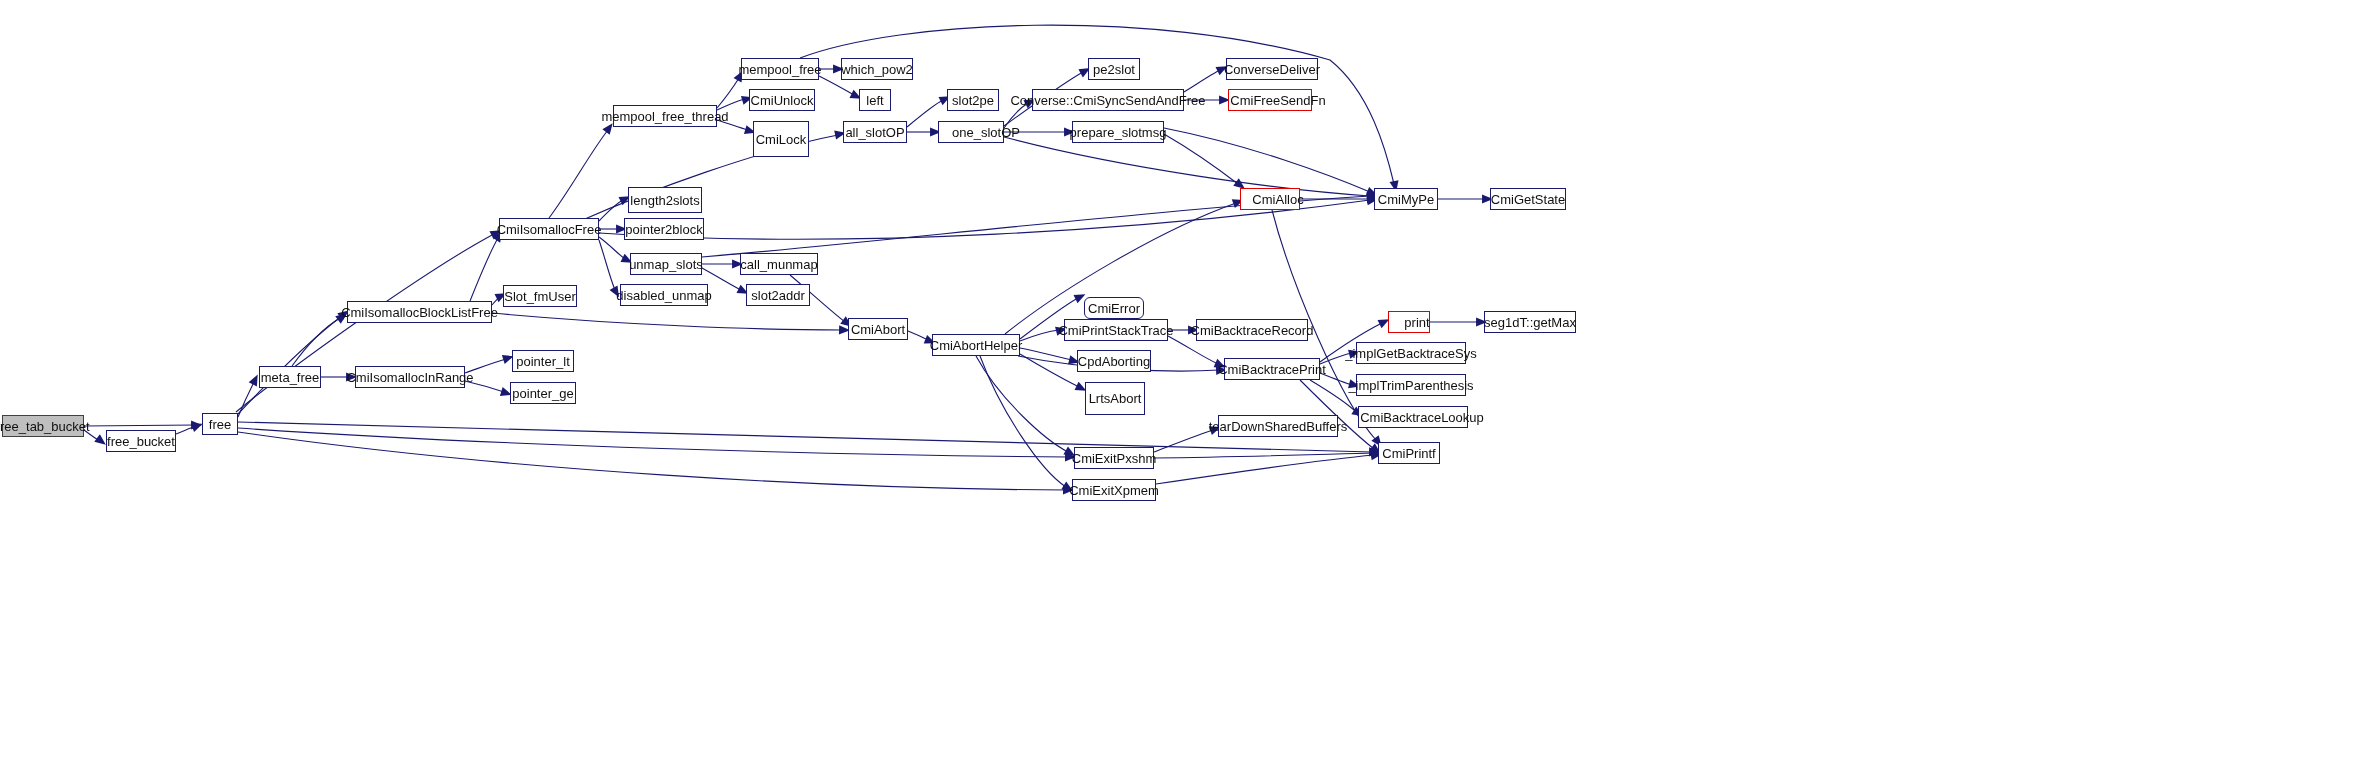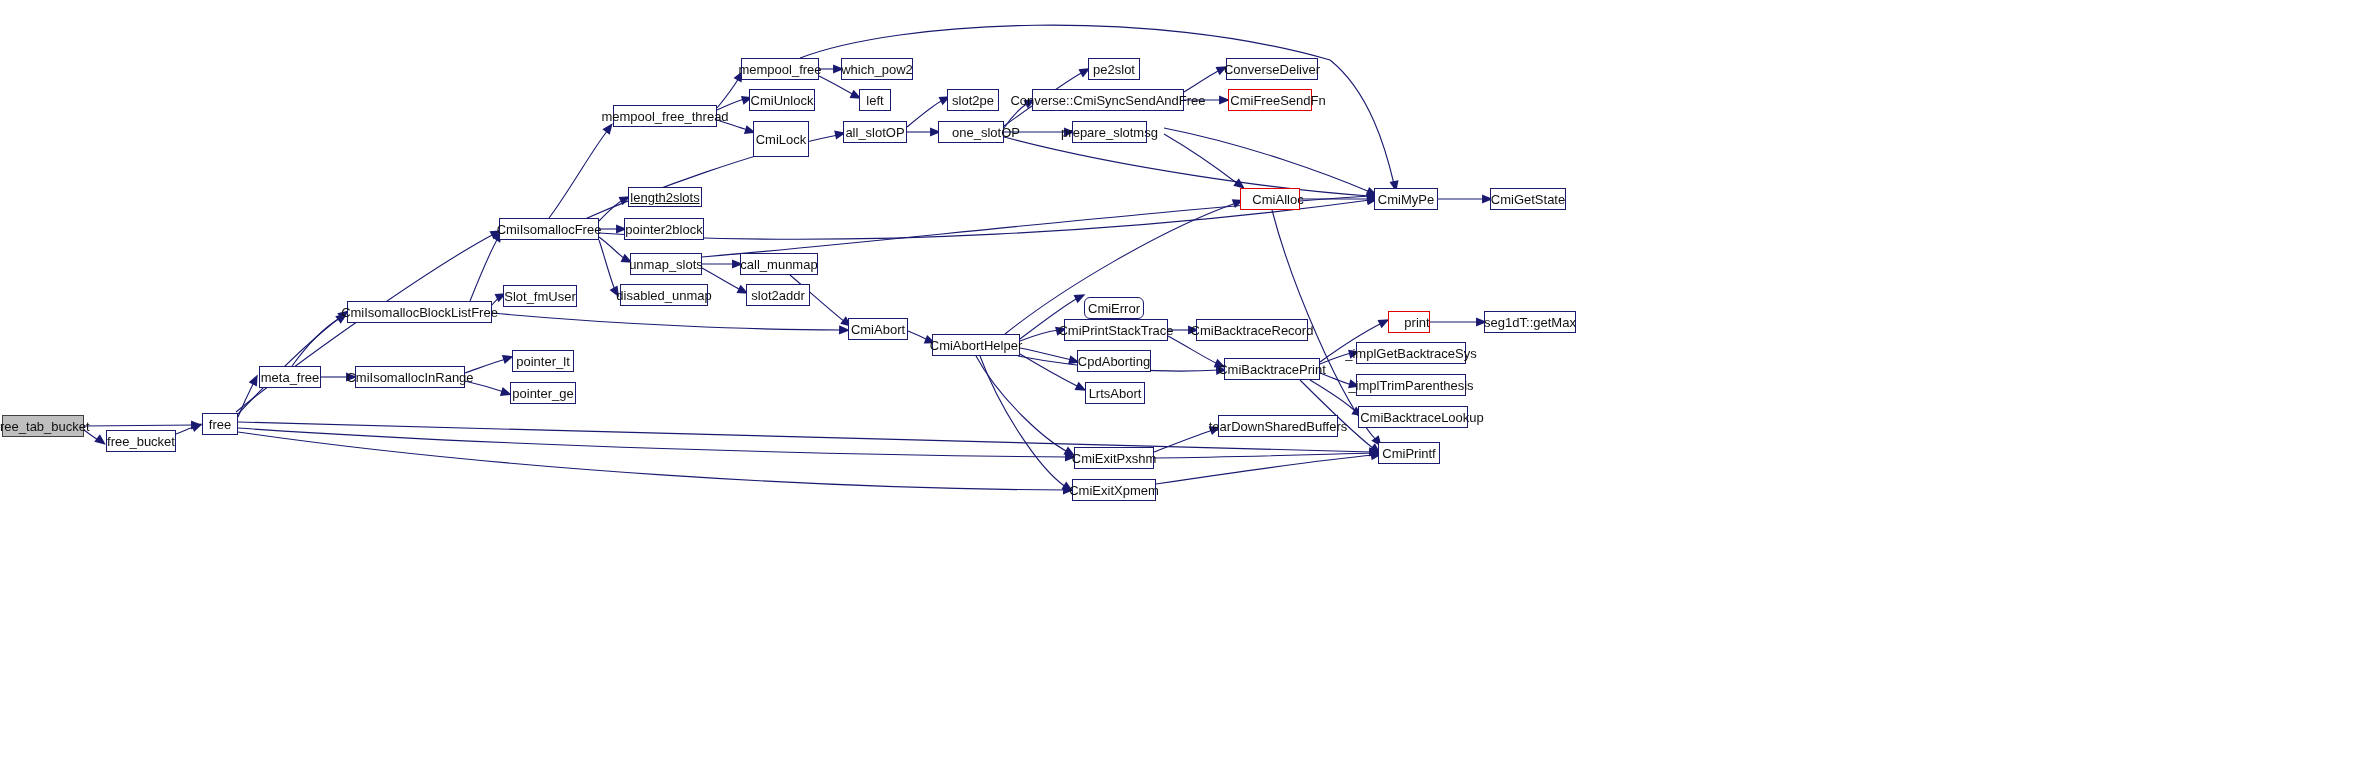--- a/index.html
+++ b/index.html
@@ -213,21 +213,21 @@
     </div>
     <div class="node" style="left: 347px; top: 301px; width: 145px; height: 22px;">
       <span>CmiIsomallocBlockListFree</span>
     </div>
     <div class="node" style="left: 503px; top: 285px; width: 74px; height: 22px;">
       <span>Slot_fmUser</span>
     </div>
     <div class="node" style="left: 499px; top: 218px; width: 100px; height: 22px;">
       <span>CmiIsomallocFree</span>
     </div>
-    <div class="node" style="left: 628px; top: 187px; width: 74px; height: 20px; text-decoration: underline;">
+    <div class="node" style="left: 628px; top: 187px; width: 74px; height: 26px;">
       <span>length2slots</span>
     </div>
     <div class="node" style="left: 624px; top: 218px; width: 80px; height: 22px;">
       <span>pointer2block</span>
     </div>
     <div class="node" style="left: 630px; top: 253px; width: 72px; height: 22px;">
       <span>unmap_slots</span>
     </div>
     <div class="node" style="left: 620px; top: 284px; width: 88px; height: 22px;">
       <span>disabled_unmap</span>
@@ -264,21 +264,21 @@
     </div>
     <div class="node" style="left: 947px; top: 89px; width: 52px; height: 22px;">
       <span>slot2pe</span>
     </div>
     <div class="node" style="left: 1088px; top: 58px; width: 52px; height: 22px;">
       <span>pe2slot</span>
     </div>
     <div class="node" style="left: 1032px; top: 89px; width: 152px; height: 22px;">
       <span>Converse::CmiSyncSendAndFree</span>
     </div>
-    <div class="node" style="left: 1072px; top: 121px; width: 75px; height: 22px;">
+    <div class="node" style="left: 1072px; top: 121px; width: 92px; height: 22px;">
       <span>prepare_slotmsg</span>
     </div>
     <div class="node" style="left: 1226px; top: 58px; width: 92px; height: 22px;">
       <span>ConverseDeliver</span>
     </div>
     <div class="node red" style="left: 1228px; top: 89px; width: 84px; height: 22px;">
       <span>CmiFreeSendFn</span>
     </div>
     <div class="node red" style="left: 1240px; top: 188px; width: 60px; height: 22px;">
       <span>CmiAlloc</span>
@@ -297,21 +297,21 @@
     </div>
     <div class="node" style="left: 1084px; top: 297px; width: 60px; height: 22px; border-radius: 6px;">
       <span>CmiError</span>
     </div>
     <div class="node" style="left: 1064px; top: 319px; width: 104px; height: 22px;">
       <span>CmiPrintStackTrace</span>
     </div>
     <div class="node" style="left: 1077px; top: 350px; width: 74px; height: 22px;">
       <span>CpdAborting</span>
     </div>
-    <div class="node" style="left: 1085px; top: 382px; width: 60px; height: 22px;">
+    <div class="node" style="left: 1085px; top: 382px; width: 60px; height: 33px;">
       <span>LrtsAbort</span>
     </div>
     <div class="node" style="left: 1196px; top: 319px; width: 112px; height: 22px;">
       <span>CmiBacktraceRecord</span>
     </div>
     <div class="node" style="left: 1224px; top: 358px; width: 96px; height: 22px;">
       <span>CmiBacktracePrint</span>
     </div>
     <div class="node red" style="left: 1388px; top: 311px; width: 42px; height: 22px;">
       <span>print</span>

